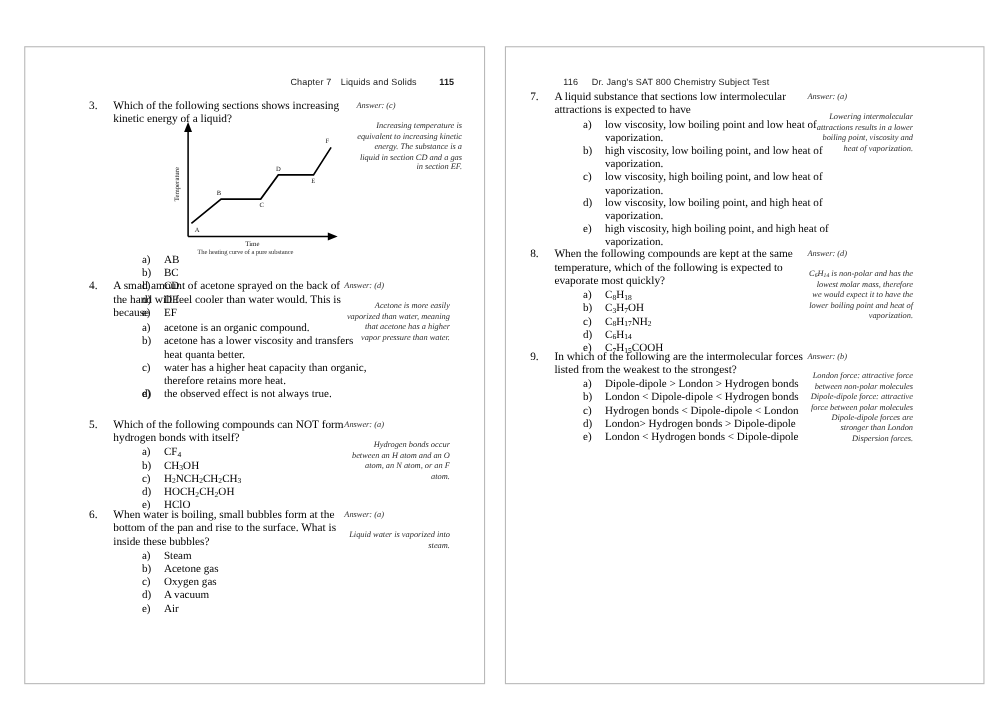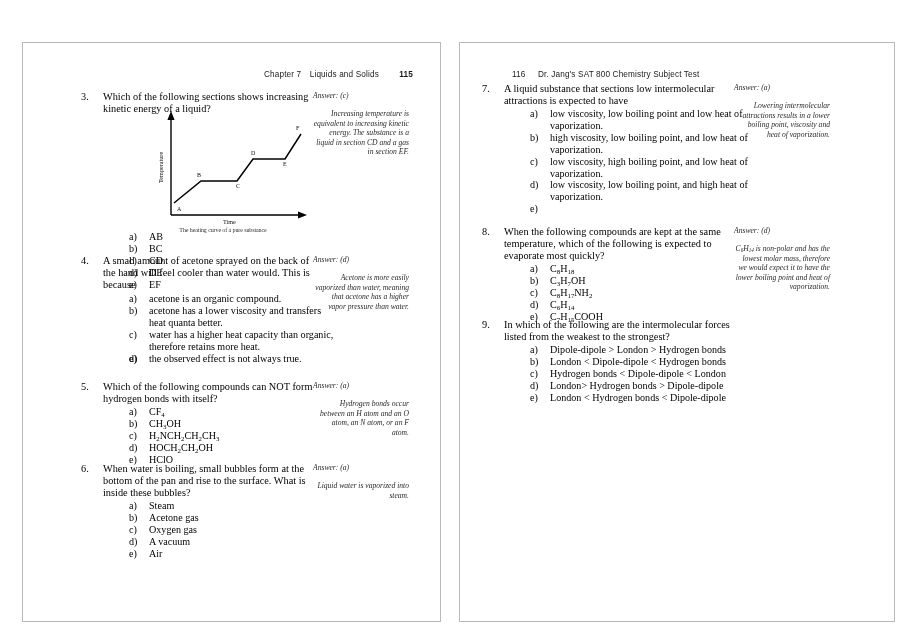--- a/index.html
+++ b/index.html
@@ -204,21 +204,21 @@
       </div>
 
       <ol class="choices" style="position:absolute; left:80px; top:188px; width:200px;">
         <li><span class="lbl">a)</span><span>AB</span></li>
         <li><span class="lbl">b)</span><span>BC</span></li>
         <li><span class="lbl">c)</span><span>CD</span></li>
         <li><span class="lbl">d)</span><span>DE</span></li>
         <li><span class="lbl">e)</span><span>EF</span></li>
       </ol>
 
-      <div class="answer" style="left:290px; top:48px;font-style:italic;">
+      <div class="answer" style="left:301px; top:48px;font-style:italic;">
         <span class="ans-label">Answer: (c)</span>
         <span class="ans-body">Increasing temperature is equivalent to increasing kinetic energy. The substance is a liquid in section CD and a gas in section EF.</span>
       </div>
 
       <div class="qblock" style="left:58px; top:212px; width:232px;">
         <div class="qmain" style="width:232px;">
           <div class="qnum">4.</div>
           <div class="qstem">A small amount of acetone sprayed on the back of the hand will feel cooler than water would. This is because</div>
         </div>
       </div>
@@ -285,21 +285,21 @@
         <div class="qmain" style="width:248px;">
           <div class="qnum">7.</div>
           <div class="qstem">A liquid substance that sections low intermolecular attractions is expected to have</div>
         </div>
       </div>
       <ol class="choices" style="position:absolute; left:44px; top:65px; width:230px;">
         <li><span class="lbl">a)</span><span>low viscosity, low boiling point and low heat of vaporization.</span></li>
         <li><span class="lbl">b)</span><span>high viscosity, low boiling point, and low heat of vaporization.</span></li>
         <li><span class="lbl">c)</span><span>low viscosity, high boiling point, and low heat of vaporization.</span></li>
         <li><span class="lbl">d)</span><span>low viscosity, low boiling point, and high heat of vaporization.</span></li>
-        <li><span class="lbl">e)</span></li>
+        <li><span class="lbl">e)</span><span>high viscosity, high boiling point, and high heat of vaporization.</span></li>
       </ol>
       <div class="answer" style="left:274px; top:40px;">
         <span class="ans-label">Answer: (a)</span>
         <span class="ans-body">Lowering intermolecular attractions results in a lower boiling point, viscosity and heat of vaporization.</span>
       </div>
 
       <div class="qblock" style="left:22px; top:183px; width:248px;">
         <div class="qmain" style="width:248px;">
           <div class="qnum">8.</div>
           <div class="qstem">When the following compounds are kept at the same temperature, which of the following is expected to evaporate most quickly?</div>
@@ -323,17 +323,21 @@
           <div class="qstem">In which of the following are the intermolecular forces listed from the weakest to the strongest?</div>
         </div>
       </div>
       <ol class="choices" style="position:absolute; left:44px; top:301px; width:230px;">
         <li><span class="lbl">a)</span><span>Dipole-dipole &gt; London &gt; Hydrogen bonds</span></li>
         <li><span class="lbl">b)</span><span>London &lt; Dipole-dipole &lt; Hydrogen bonds</span></li>
         <li><span class="lbl">c)</span><span>Hydrogen bonds &lt; Dipole-dipole &lt; London</span></li>
         <li><span class="lbl">d)</span><span>London&gt; Hydrogen bonds &gt; Dipole-dipole</span></li>
         <li><span class="lbl">e)</span><span>London &lt; Hydrogen bonds &lt; Dipole-dipole</span></li>
       </ol>
+      <div class="answer" style="left:274px; top:276px;">
+        <span class="ans-label">Answer: (b)</span>
+        <span class="ans-body">London force: attractive force between non-polar molecules Dipole-dipole force: attractive force between polar molecules Dipole-dipole forces are stronger than London Dispersion forces.</span>
+      </div>
 
     </div>
   </div>
 
 </div>
 
 </body></html>

